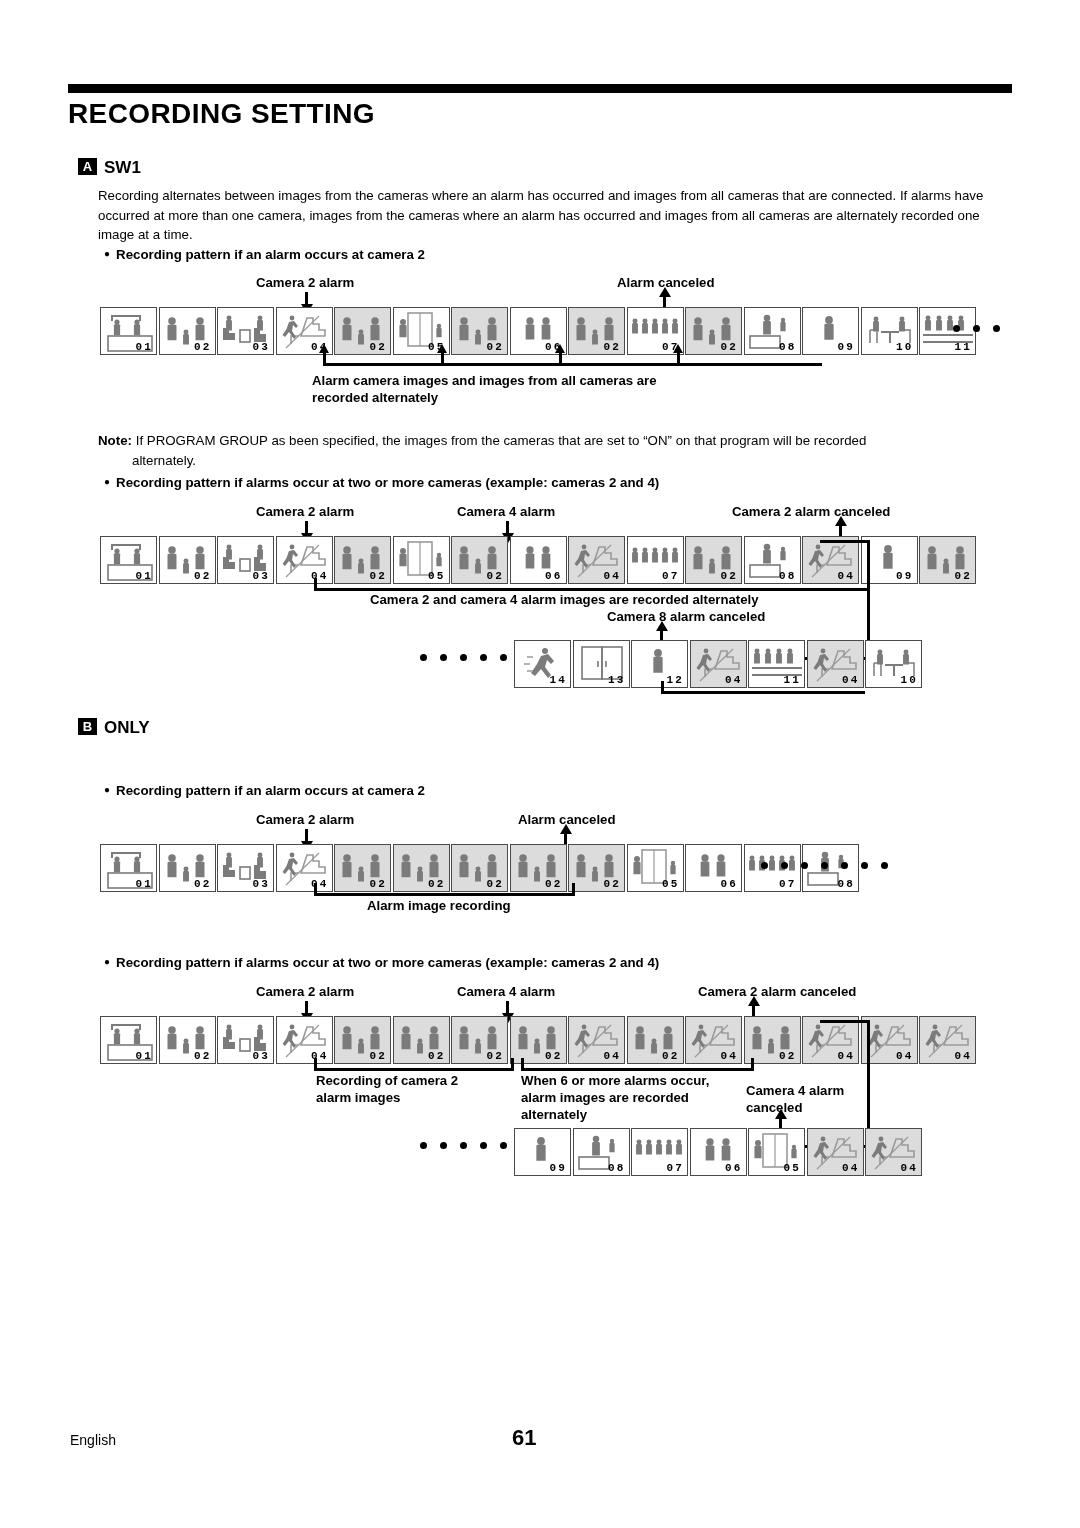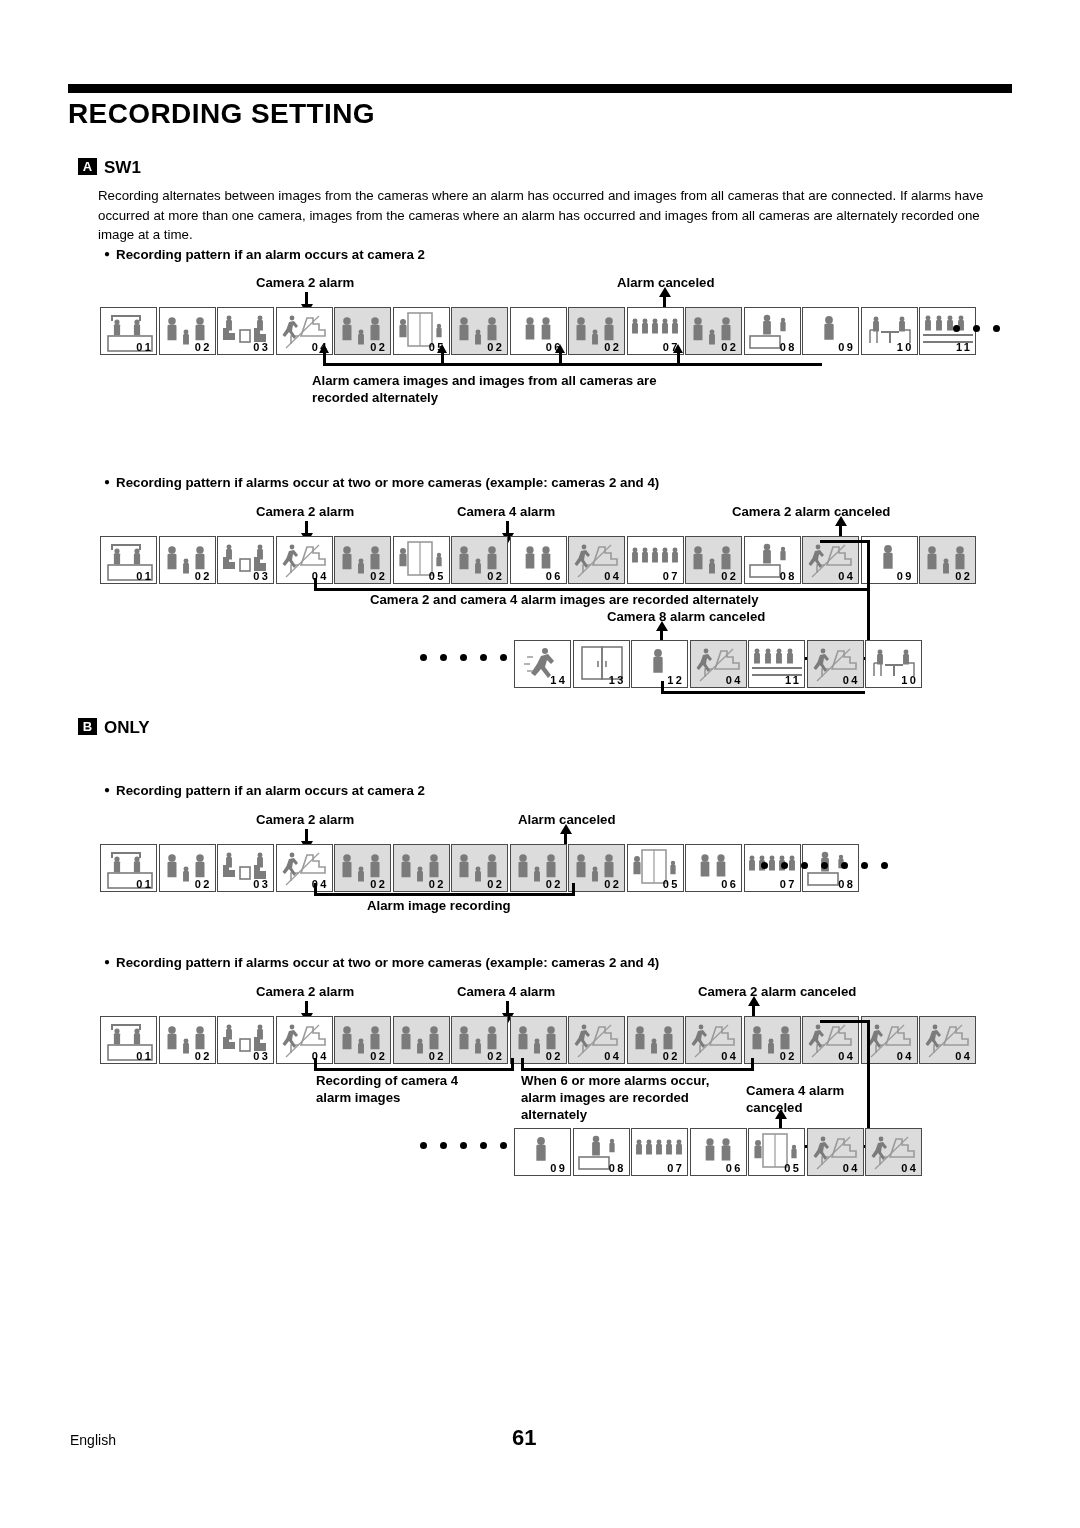--- a/index.html
+++ b/index.html
@@ -96,20 +96,21 @@
     font-weight: bold;
     line-height: 17px;
     white-space: nowrap;
   }
 
   
   .strip {
     position: absolute;
     display: flex;
     align-items: flex-end;
+    font-family: Liberation Mono, monospace;
   }
   .frame {
     position: relative;
     width: 57px;
     height: 48px;
     border: 1.4px solid #4a4a4a;
     background: #ffffff;
     box-sizing: border-box;
     margin-right: 1.5px;
     overflow: hidden;
@@ -410,20 +411,23 @@
   <div class="hline" style="left:323px; top:363px; width:499px;"></div>
   <div class="tick-up" style="left:323px; top:352px; height:14px;"></div>
   <div class="tick-up" style="left:441px; top:352px; height:14px;"></div>
   <div class="tick-up" style="left:559px; top:352px; height:14px;"></div>
   <div class="tick-up" style="left:677px; top:352px; height:14px;"></div>
 
   <div class="lbl" style="left:312px; top:372px;">Alarm camera images and images from all cameras are</div>
   <div class="lbl" style="left:312px; top:389px;">recorded alternately</div>
 
   <div class="note" style="left:98px; top:431px; width:910px;">
+    <span class="hang"><b>Note:</b>
+      <span>If PROGRAM GROUP as been specified, the images from the cameras that are set to “ON” on that program will be recorded</span></span>
+    <span class="hang2">alternately.</span>
   </div>
 
   <div class="bullet-head" style="left:104px; top:472px;">
     <span class="bullet-dot">●</span><span>Recording pattern if alarms occur at two or more cameras (example: cameras 2 and 4)</span>
   </div>
 
   <div class="lbl" style="left:256px; top:503px;">Camera 2 alarm</div>
   <div class="arrow-down" style="left:305px; top:521px; height:13px;"></div>
 
   <div class="lbl" style="left:457px; top:503px;">Camera 4 alarm</div>
@@ -1053,21 +1057,21 @@
   <div class="vline" style="left:511px; top:1058px; height:13px;"></div>
 
   <div class="hline" style="left:521px; top:1068px; width:233px;"></div>
   <div class="vline" style="left:521px; top:1058px; height:13px;"></div>
   <div class="vline" style="left:751px; top:1058px; height:13px;"></div>
 
   <div class="vline" style="left:867px; top:1020px; height:130px;"></div>
   <div class="hline" style="left:820px; top:1020px; width:50px;"></div>
   <div class="arrow-left" style="left:770px; top:1145px; width:100px;"></div>
 
-  <div class="lbl" style="left:316px; top:1072px;">Recording of camera 4</div>
+  <div class="lbl" style="left:316px; top:1072px;">Recording of camera 2</div>
   <div class="lbl" style="left:316px; top:1089px;">alarm images</div>
 
   <div class="lbl" style="left:521px; top:1072px;">When 6 or more alarms occur,</div>
   <div class="lbl" style="left:521px; top:1089px;">alarm images are recorded</div>
   <div class="lbl" style="left:521px; top:1106px;">alternately</div>
 
   <div class="lbl" style="left:746px; top:1082px;">Camera 4 alarm</div>
   <div class="lbl" style="left:746px; top:1099px;">canceled</div>
   <div class="arrow-up" style="left:779px; top:1118px; height:14px;"></div>
 

